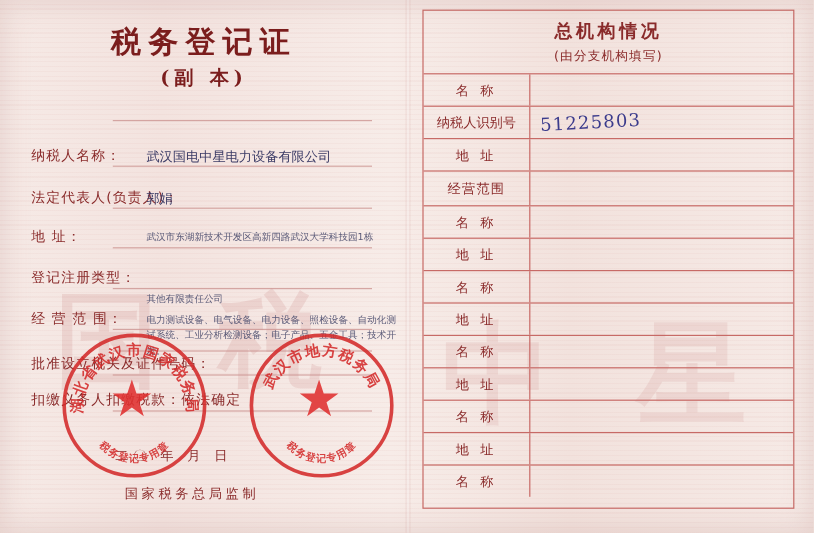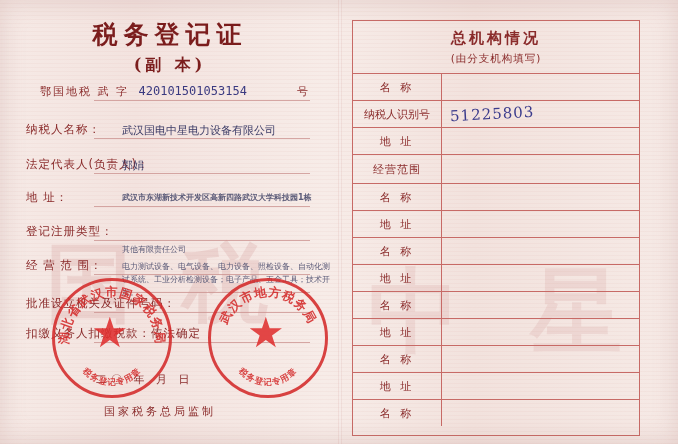--- a/index.html
+++ b/index.html
@@ -114,21 +114,21 @@
 
   
   .wm{
     position:absolute;font-size:86px;color:rgba(180,80,80,0.13);
     font-family:"DejaVu Serif","Liberation Serif",serif;font-weight:bold;
     pointer-events:none;
   }
 
   
   #rtable{
-    position:absolute;left:12px;top:20px;width:288px;height:416px;
+    position:absolute;left:12px;top:8px;width:310px;height:416px;
     border:1.5px solid #c76a66;box-sizing:border-box;
   }
   .hdr{
     position:relative;height:52px;border-bottom:1.2px solid #c76a66;
     display:flex;flex-direction:column;align-items:center;justify-content:center;
   }
   .hdr .h1{font-size:15px;color:#8a2b2b;letter-spacing:3px;font-weight:bold;
     font-family:"DejaVu Serif","Liberation Serif",serif;}
   .hdr .h2{font-size:10.5px;color:#8a2b2b;letter-spacing:1px;margin-top:4px;}
   .trow{
@@ -172,42 +172,37 @@
   <div id="texture"></div>
 
   <div class="pane" id="left">
 
     <div class="wm" style="left:46px;top:226px;">国</div>
     <div class="wm" style="left:182px;top:226px;">税</div>
 
     <div id="subtitle">(副 本)</div>
     <div id="title">税务登记证</div>
 
-    <div class="numline">
-      <span class="pre">鄂国地税 武 字</span>
-      <span class="code">420101501053154</span>
-      <span class="suf">号</span>
-    </div>
     <div class="uline" style="top:100px;width:216px;left:94px;"></div>
 
     <div class="row" style="top:122px;">
       <span class="lbl">纳税人名称：</span>
       <span class="val hand">武汉国电中星电力设备有限公司</span>
     </div>
     <div class="uline" style="top:138px;width:216px;"></div>
 
     <div class="row" style="top:157px;">
       <span class="lbl">法定代表人(负责人)：</span>
       <span class="val hand">郭娟</span>
     </div>
     <div class="uline" style="top:173px;width:216px;"></div>
 
     <div class="row" style="top:190px;">
       <span class="lbl">地        址：</span>
-      <span class="val small" style="top:2px;font-weight:bold;">武汉市东湖新技术开发区高新四路武汉大学科技园1栋</span>
+      <span class="val small" style="top:2px;">武汉市东湖新技术开发区高新四路武汉大学科技园1栋</span>
     </div>
     <div class="uline" style="top:206px;width:216px;"></div>
 
     <div class="row" style="top:224px;">
       <span class="lbl">登记注册类型：</span>
       <span class="val small" style="top:20px;">其他有限责任公司</span>
     </div>
     <div class="uline" style="top:240px;width:216px;"></div>
 
     <div class="row" style="top:258px;">

